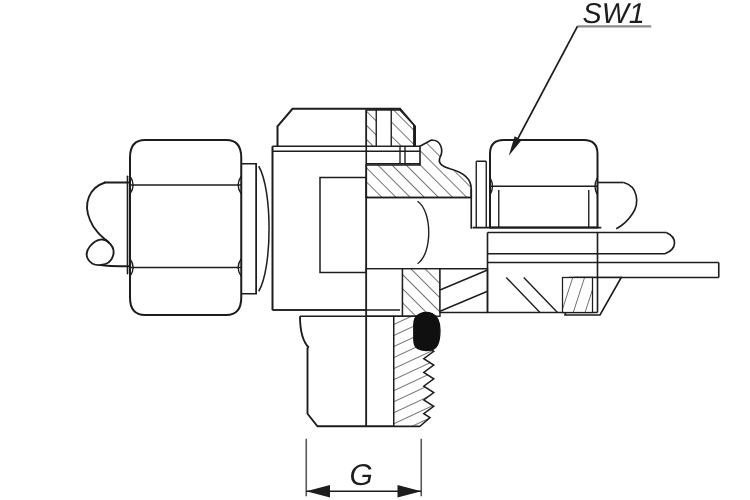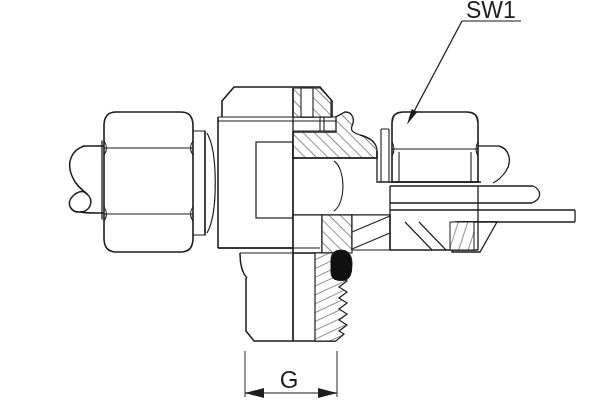--- a/index.html
+++ b/index.html
@@ -1,17 +1,17 @@
 <!DOCTYPE html>
 <html><head>
 <meta charset="utf-8">
 <style>
   html,body{margin:0;padding:0;background:#fff;}
   .canvas{position:relative;width:600px;height:400px;background:#fff;overflow:hidden;
-          font-family:"Liberation Sans",sans-serif;}
+          font-family:"Liberation Sans",sans-serif;font-style:italic;}
   svg{display:block;}
   text{font-family:"Liberation Sans",sans-serif;fill:#1d1d1d;}
   .lbl{font-size:23px;}
   .dim{font-size:24px;}
 </style>
 </head>
 <body>
 
 <div class="canvas">
 <svg width="600" height="400" viewBox="0 0 600 400">

